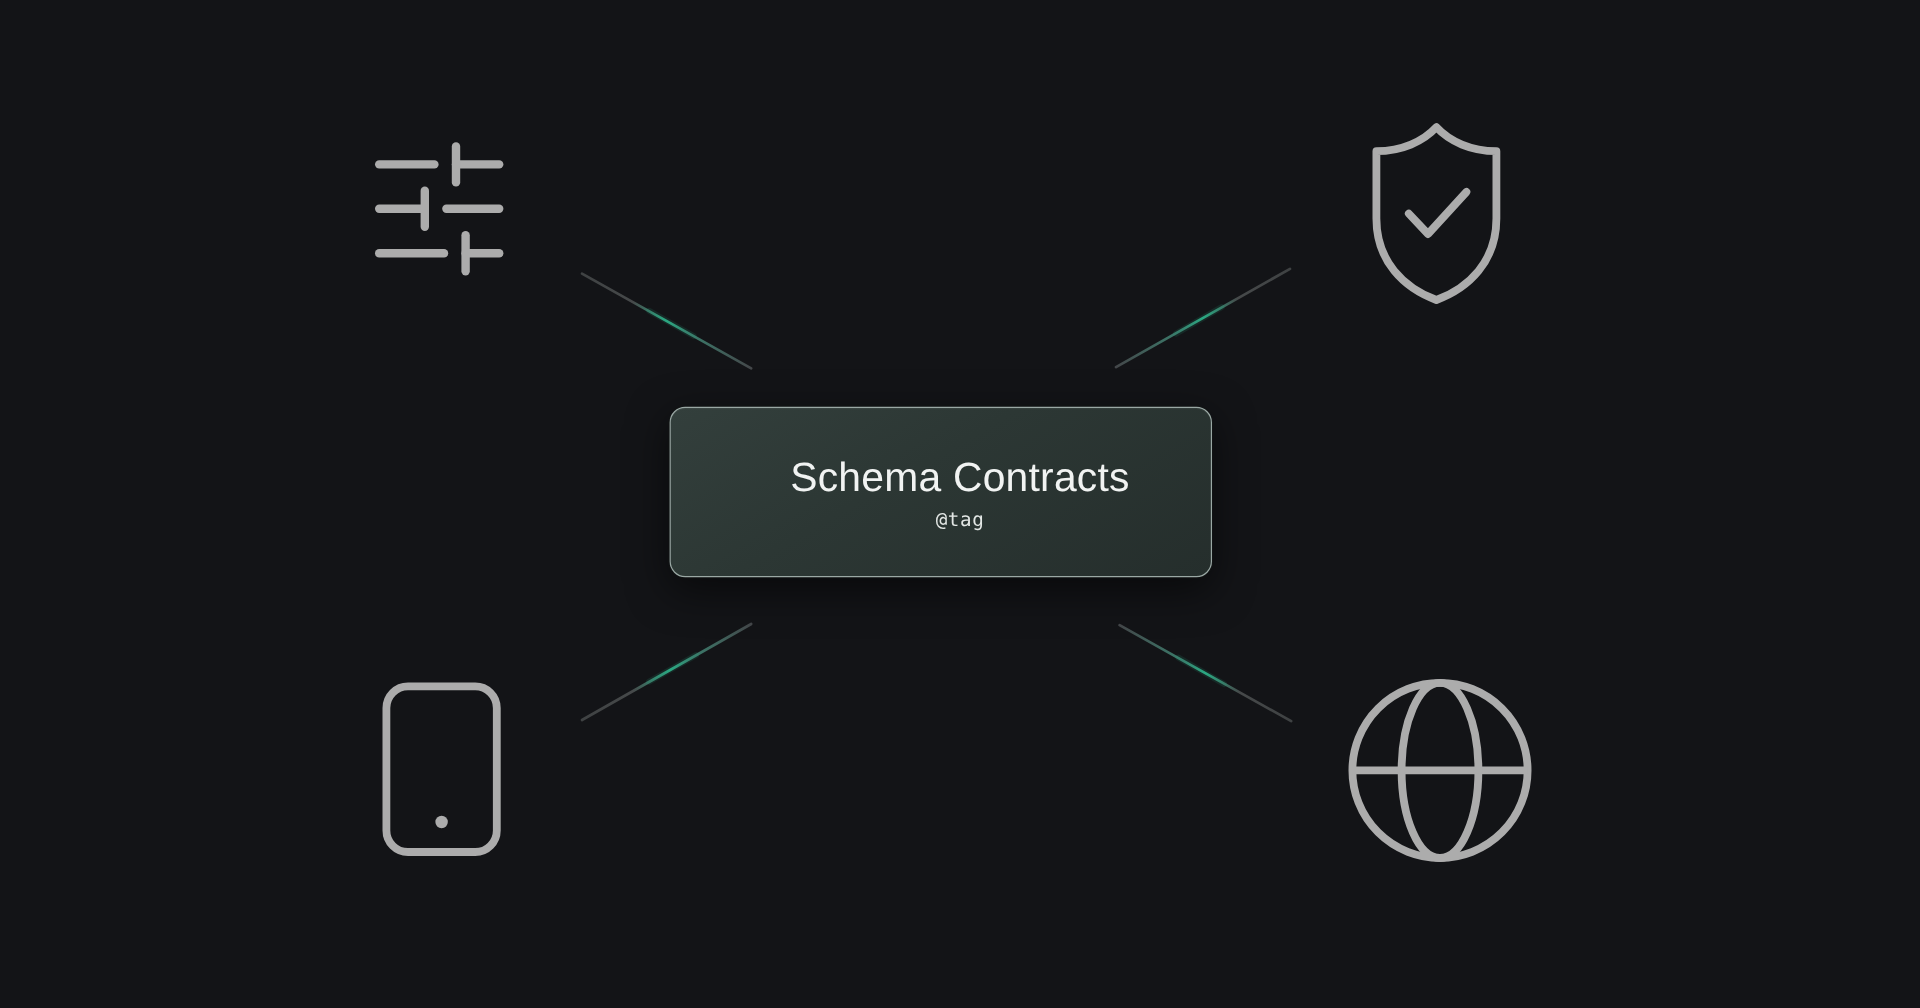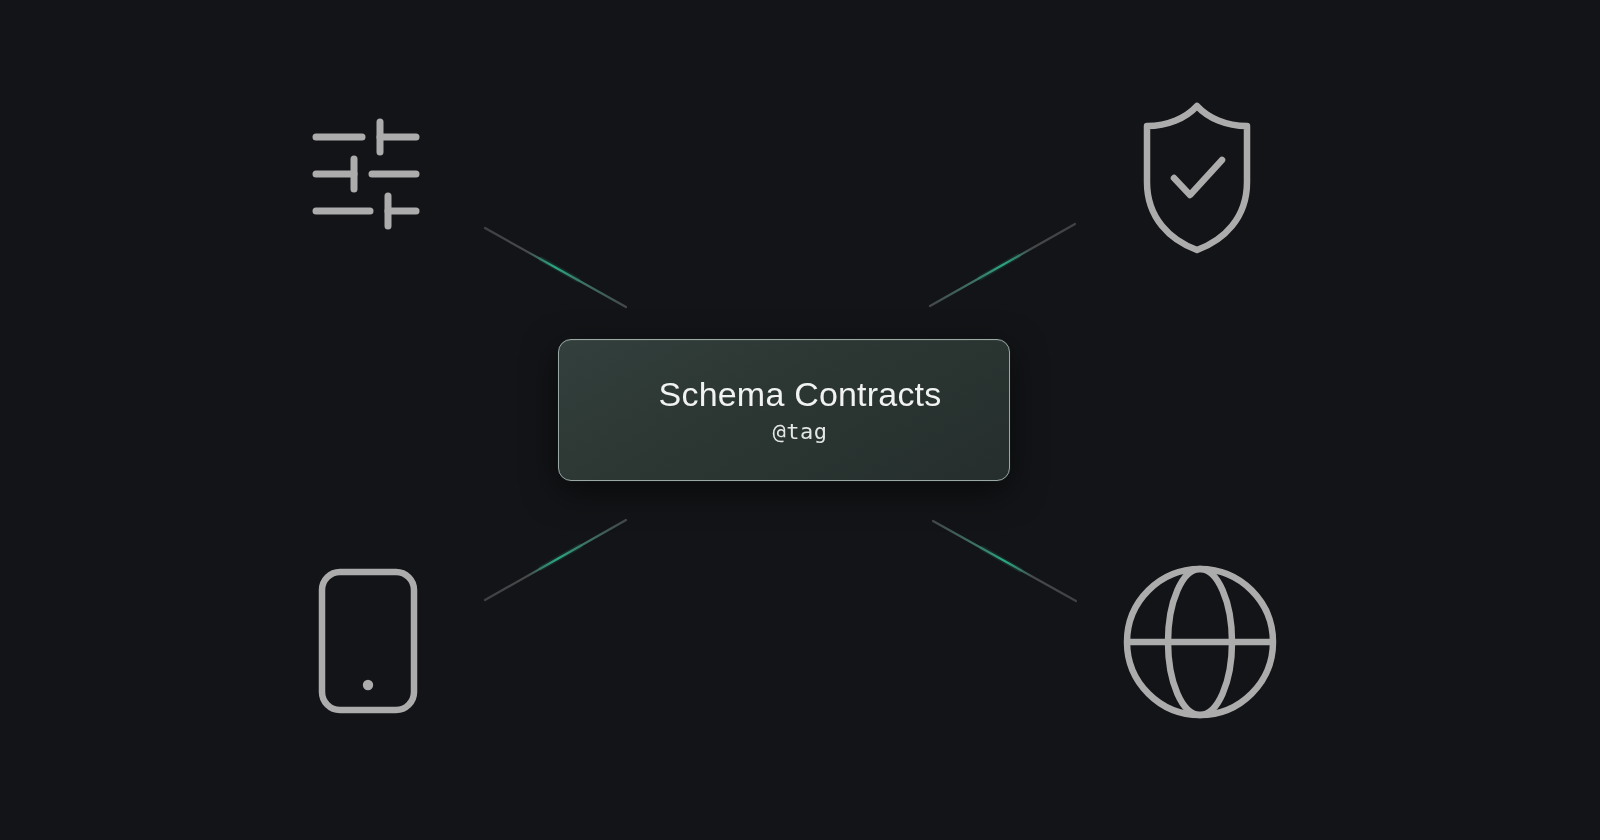--- a/index.html
+++ b/index.html
@@ -76,21 +76,21 @@
     letter-spacing: 0.2px;
     color: #f1f3f2;
     line-height: 1.15;
     text-align: center;
     white-space: nowrap;
   }
 
   #card-tag {
     margin-top: 6px;
     font-family: "DejaVu Sans Mono", "Liberation Mono", monospace;
-    font-size: 22px;
+    font-size: 16px;
     font-weight: 400;
     letter-spacing: 0.5px;
     color: #e3e7e5;
     line-height: 1.1;
     text-align: left;
     white-space: nowrap;
   }
 </style>
 </head>
 <body>

